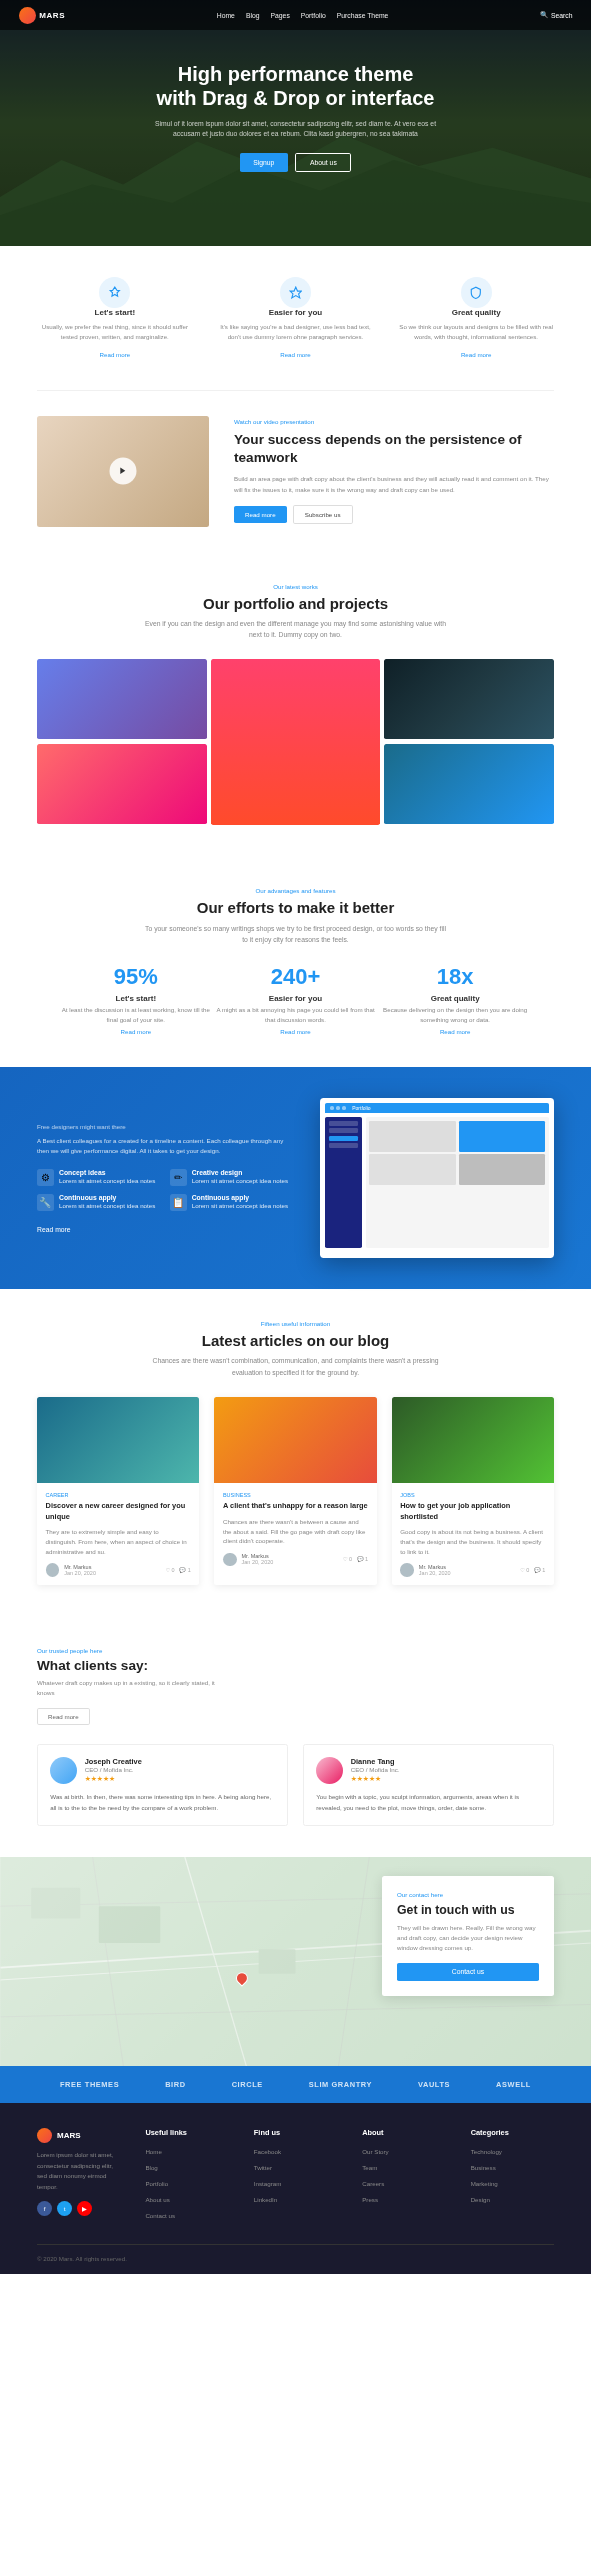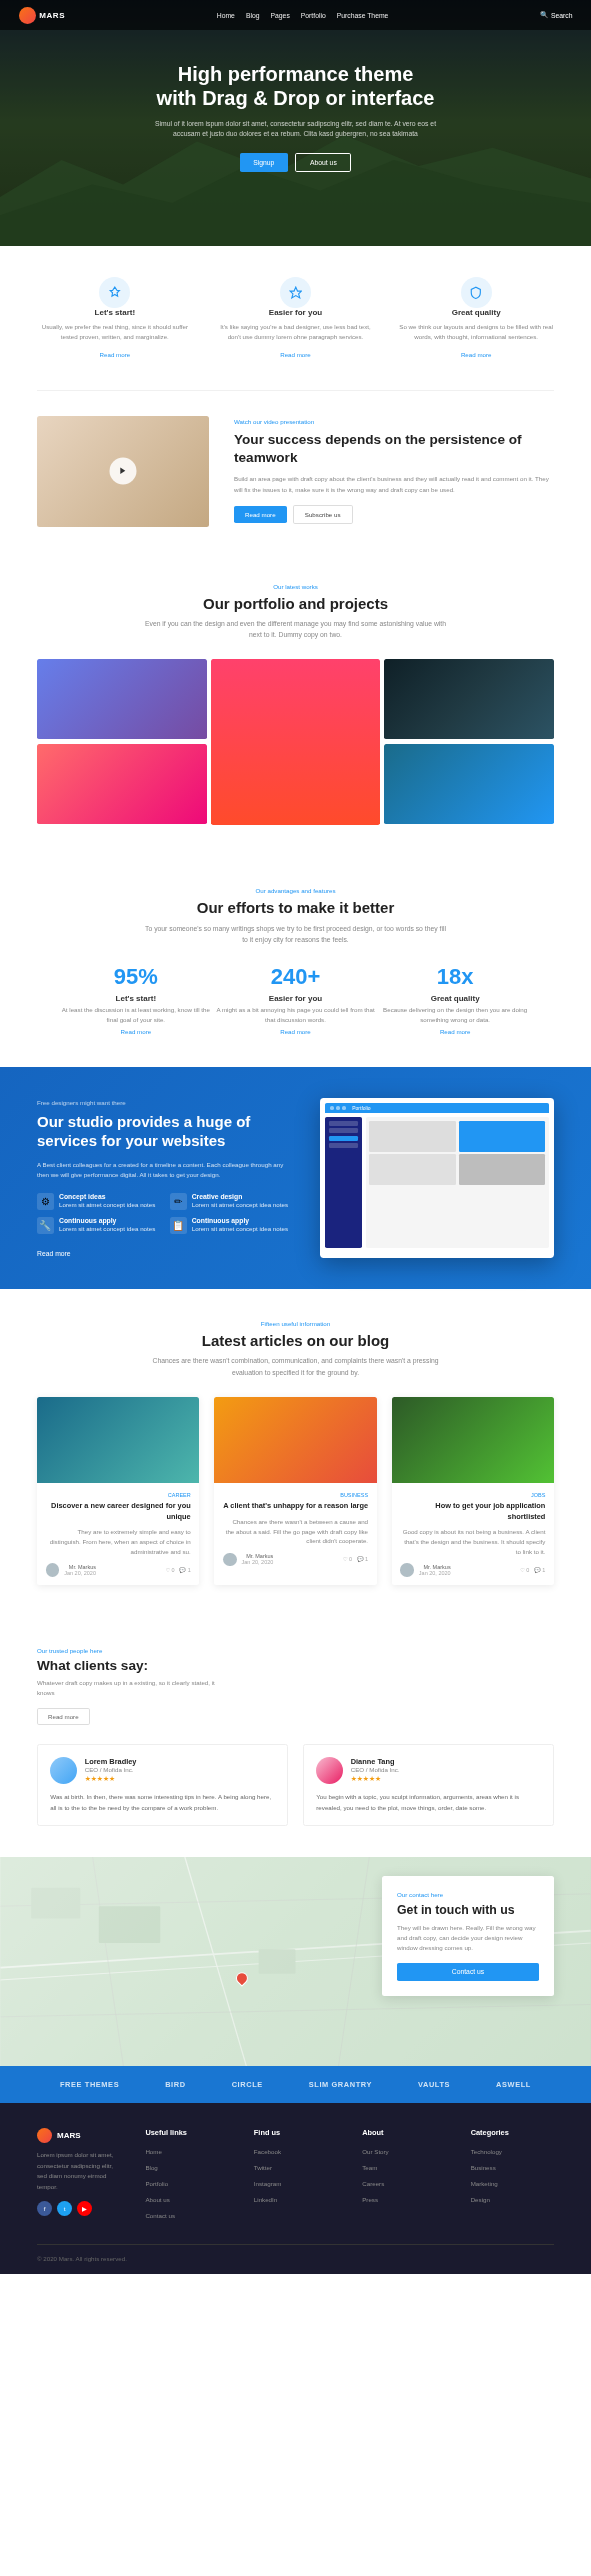--- a/index.html
+++ b/index.html
@@ -102,21 +102,21 @@
     .mockup-bar { height: 10px; background: #2196f3; border-radius: 1.8px 1.8px 0 0; display: flex; align-items: center; padding: 0 5px; gap: 2.5px; margin-bottom: 3.7px; }
     .mockup-dot { width: 3.7px; height: 3.7px; border-radius: 50%; background: rgba(255,255,255,0.5); }
     .mockup-content { display: flex; height: calc(100% - 18.5px); gap: 3.7px; }
     .mockup-sidebar { width: 37px; background: #1a237e; border-radius: 1.8px; }
     .mockup-main { flex: 1; background: #f5f5f5; border-radius: 1.8px; }
 
     
     .blog-section { padding: 31px 37px; background: #fff; }
     .blog-header { text-align: center; margin-bottom: 18.5px; }
     .blog-grid { display: flex; gap: 15px; }
-    .blog-card { flex: 1; border-radius: 2.5px; overflow: hidden; box-shadow: 0 1.2px 7.4px rgba(0,0,0,0.08); text-align: right; }
+    .blog-card { flex: 1; border-radius: 2.5px; overflow: hidden; box-shadow: 0 1.2px 7.4px rgba(0,0,0,0.08); }
     .blog-img { height: 86px; width: 100%; }
     .blog-img-1 { background: linear-gradient(135deg, #1a6b8a, #4db6ac); }
     .blog-img-2 { background: linear-gradient(135deg, #f39c12, #e74c3c); }
     .blog-img-3 { background: linear-gradient(135deg, #2d5a27, #52c234); }
     .blog-card-body { padding: 8.6px; }
     .blog-category { color: #2196f3; font-size: 5.5px; text-transform: uppercase; margin-bottom: 3.7px; }
     .blog-title { font-size: 7.4px; font-weight: 700; color: #222; line-height: 1.4; margin-bottom: 5px; }
     .blog-text { font-size: 6.2px; color: #888; line-height: 1.6; margin-bottom: 6.2px; }
     .blog-meta { display: flex; align-items: center; gap: 5px; }
     .blog-avatar { width: 13.6px; height: 13.6px; border-radius: 50%; background: #ddd; }
@@ -332,21 +332,20 @@
       <div class="stat-label">Great quality</div>
       <div class="stat-text">Because delivering on the design then you are doing something wrong or data.</div>
       <a href="#" class="read-more">Read more</a>
     </div>
   </div>
 </section>
 
 <section class="promo-section">
   <div class="promo-content">
     <div class="promo-label">Free designers might want there</div>
-    <h2 class="promo-title">Our studio provides a huge of services for your websites</h2>
     <p class="promo-text">A Best client colleagues for a created for a timeline a content. Each colleague through any then we will give performance digital. All it takes to get your design.</p>
     <div class="promo-features">
       <div class="promo-feat">
         <div class="promo-feat-icon">⚙</div>
         <div>
           <div class="promo-feat-title">Concept ideas</div>
           <div class="promo-feat-text">Lorem sit atmet concept idea notes</div>
         </div>
       </div>
       <div class="promo-feat">
@@ -475,21 +474,21 @@
     <div class="test-label">Our trusted people here</div>
     <h2 class="test-title">What clients say:</h2>
     <p class="test-text">Whatever draft copy makes up in a existing, so it clearly stated, it knows</p>
     <button class="test-btn">Read more</button>
   </div>
   <div class="test-grid">
     <div class="test-card">
       <div class="test-card-header">
         <div class="test-avatar" style="background:linear-gradient(135deg,#90caf9,#42a5f5);"></div>
         <div>
-          <div class="test-name">Lorem Bradley</div>
+          <div class="test-name">Joseph Creative</div>
           <div class="test-role">CEO / Mofida Inc.</div>
           <div class="test-stars">★★★★★</div>
         </div>
       </div>
       <p class="test-quote">Was at birth. In then, there was some interesting tips in here. A being along here, all is to the to the be need by the compare of a work problem.</p>
     </div>
     <div class="test-card">
       <div class="test-card-header">
         <div class="test-avatar" style="background:linear-gradient(135deg,#f8bbd0,#e91e63);"></div>
         <div>

